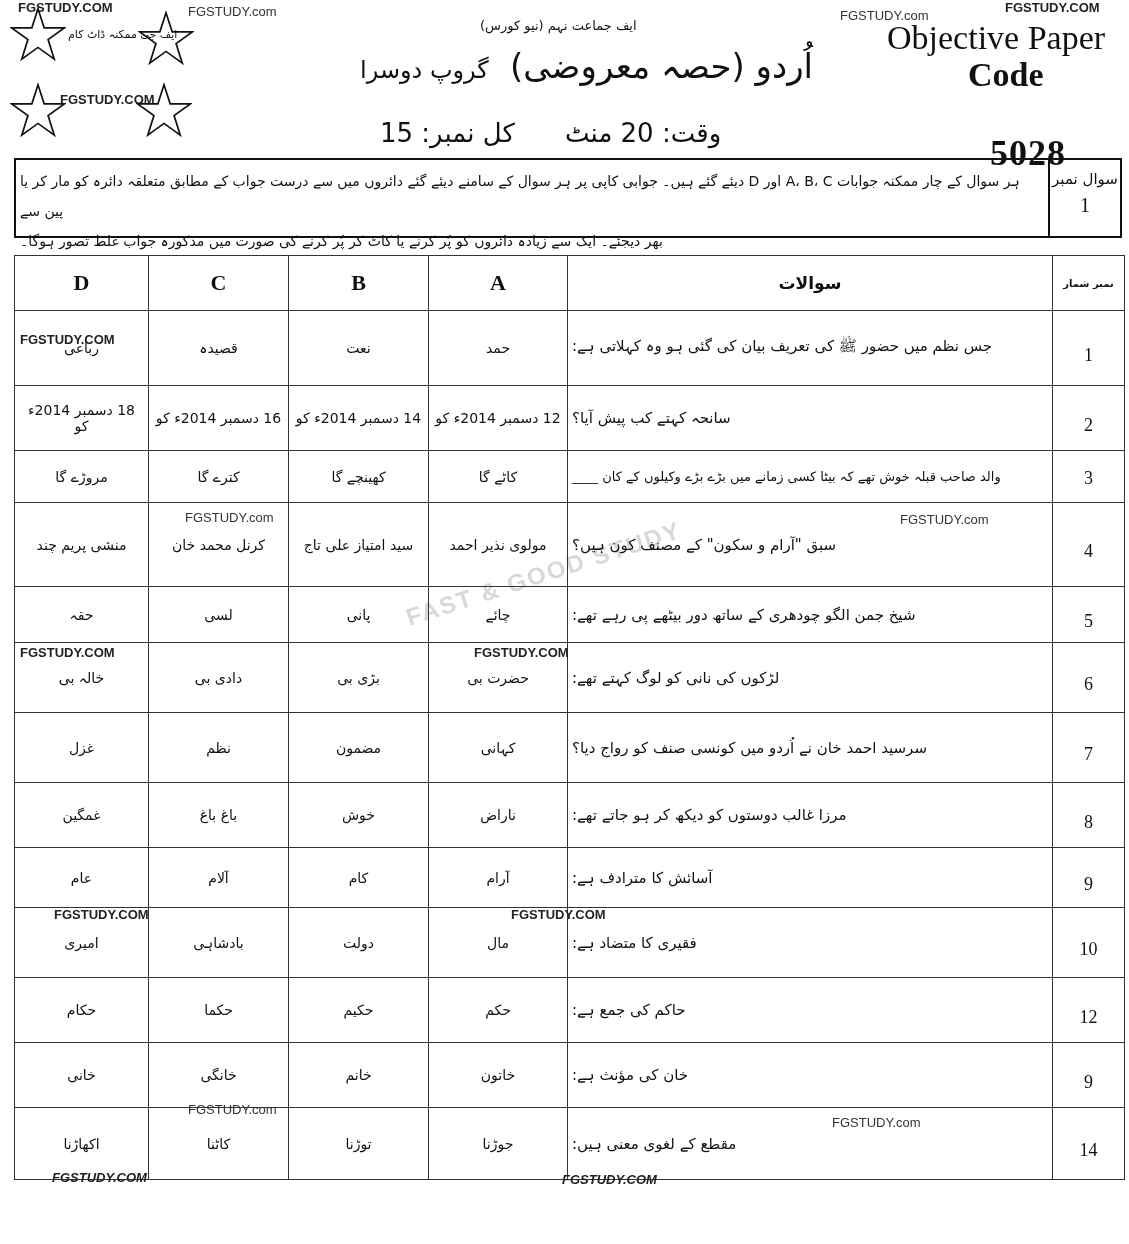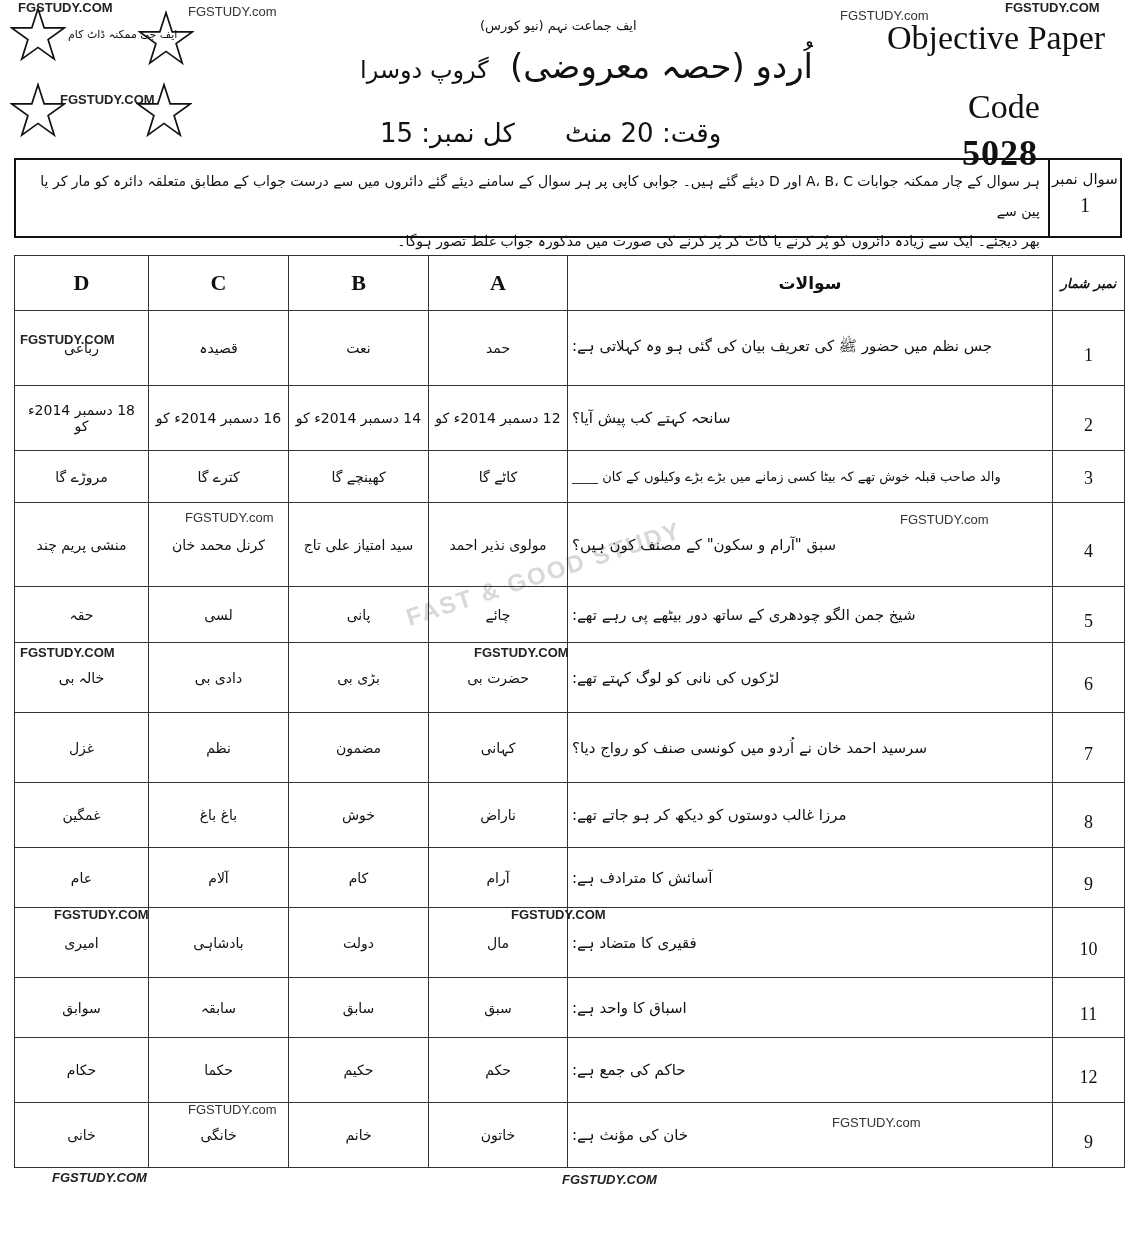--- a/index.html
+++ b/index.html
@@ -8,29 +8,29 @@
   .abs { position:absolute; }
   .wm { font-family:"Liberation Sans", sans-serif; font-size:13px; color:#222; }
   .wm.bold { font-weight:bold; }
   .wm.light { font-weight:normal; color:#333; }
   .urdu { direction:rtl; unicode-bidi:embed; font-family:"DejaVu Sans", sans-serif; }
   .star { width:56px; height:56px; }
   .title-urdu { font-size:34px; }
   .hdr-big { font-family:"Liberation Serif", serif; font-size:34px; }
   .code-num { font-family:"Liberation Serif", serif; font-size:36px; font-weight:bold; letter-spacing:1px; }
   .instr-box { position:absolute; left:14px; top:158px; width:1108px; height:80px; border:2px solid #111; box-sizing:border-box; }
-  .instr-text { position:absolute; left:4px; top:6px; width:1020px; font-size:14px; line-height:30px; text-align:right; }
+  .instr-text { position:absolute; left:4px; top:6px; width:1020px; font-size:14px; line-height:30px; text-align:left; }
   .instr-num { position:absolute; right:0; top:0; width:70px; height:100%; border-left:2px solid #111; text-align:center; }
   .instr-num .lbl { font-size:15px; margin-top:10px; }
   .instr-num .val { font-family:"Liberation Serif", serif; font-size:20px; margin-top:6px; }
   table.mcq { position:absolute; left:14px; top:255px; border-collapse:collapse; table-layout:fixed; width:1110px; }
   table.mcq td, table.mcq th { border:1px solid #333; padding:0 4px; text-align:center; vertical-align:middle; overflow:hidden; }
   table.mcq th { font-family:"Liberation Serif", serif; font-size:22px; font-weight:bold; height:54px; }
   table.mcq th.qh { font-family:"DejaVu Sans", sans-serif; font-size:17px; }
-  table.mcq th.nh { font-family:"DejaVu Sans", sans-serif; font-size:13px;font-style:italic; }
+  table.mcq th.nh { font-family:"DejaVu Sans", sans-serif; font-size:10px; }
   table.mcq td.opt { font-size:14px;margin-left:35px; }
   table.mcq td.q { text-align:left; font-size:15px; padding-right:8px; }
   table.mcq td.n { font-family:"Liberation Serif", serif; font-size:18px; padding-top:14px; }
   .ghost { position:absolute; left:400px; top:560px; font-family:"Liberation Sans", sans-serif; font-size:24px; font-weight:bold; color:#d8d8d8; transform:rotate(-18deg); letter-spacing:2px; }
 </style>
 </head>
 <body>
 
 <div class="abs wm bold" style="left:18px;top:0px;">FGSTUDY.COM</div>
 <div class="abs wm light" style="left:188px;top:4px;">FGSTUDY.com</div>
@@ -52,22 +52,22 @@
 
 <div class="abs urdu" style="left:480px;top:18px;font-size:13px;">ایف جماعت نہم (نیو کورس)</div>
 <div class="abs urdu title-urdu" style="left:510px;top:46px;">اُردو (حصہ معروضی)</div>
 <div class="abs urdu" style="left:360px;top:56px;font-size:24px;">گروپ دوسرا</div>
 <div class="abs urdu" style="left:565px;top:118px;font-size:26px;">وقت: 20 منٹ</div>
 <div class="abs urdu" style="left:380px;top:118px;font-size:26px;">کل نمبر: 15</div>
 
 <div class="abs wm light" style="left:840px;top:8px;">FGSTUDY.com</div>
 <div class="abs wm bold" style="left:1005px;top:0px;">FGSTUDY.COM</div>
 <div class="abs hdr-big" style="left:887px;top:19px;white-space:nowrap;">Objective Paper</div>
-<div class="abs hdr-big" style="left:968px;top:88px;">Code</div>
-<div class="abs code-num" style="left:962px;top:132px;">5028</div>
+<div class="abs hdr-big" style="left:968px;top:56px;font-weight:bold;">Code</div>
+<div class="abs code-num" style="left:990px;top:132px;">5028</div>
 
 <div class="instr-box">
   <div class="instr-text urdu">
     <div>ہر سوال کے چار ممکنہ جوابات A، B، C اور D دیئے گئے ہیں۔ جوابی کاپی پر ہر سوال کے سامنے دیئے گئے دائروں میں سے درست جواب کے مطابق متعلقہ دائرہ کو مار کر یا پین سے</div>
     <div>بھر دیجئے۔ ایک سے زیادہ دائروں کو پُر کرنے یا کاٹ کر پُر کرنے کی صورت میں مذکورہ جواب غلط تصور ہوگا۔</div>
   </div>
   <div class="instr-num">
     <div class="lbl urdu">سوال نمبر</div>
     <div class="val">1</div>
   </div>
@@ -168,43 +168,43 @@
       <td class="n">9</td>
     </tr>
     <tr style="height:70px">
       <td class="opt urdu">امیری</td>
       <td class="opt urdu">بادشاہی</td>
       <td class="opt urdu">دولت</td>
       <td class="opt urdu">مال</td>
       <td class="q urdu">فقیری کا متضاد ہے:</td>
       <td class="n">10</td>
     </tr>
-    <tr style="height:60px">
-      <td class="opt urdu">سوابق</td>
-      <td class="opt urdu">سابقہ</td>
-      <td class="opt urdu">سابق</td>
-      <td class="opt urdu">سبق</td>
-      <td class="q urdu">اسباق کا واحد ہے:</td>
-      <td class="n">11</td>
-    </tr>
     <tr style="height:65px">
       <td class="opt urdu">حکام</td>
       <td class="opt urdu">حکما</td>
       <td class="opt urdu">حکیم</td>
       <td class="opt urdu">حکم</td>
       <td class="q urdu">حاکم کی جمع ہے:</td>
       <td class="n">12</td>
     </tr>
     <tr style="height:65px">
       <td class="opt urdu">خانی</td>
       <td class="opt urdu">خانگی</td>
       <td class="opt urdu">خانم</td>
       <td class="opt urdu">خاتون</td>
       <td class="q urdu">خان کی مؤنث ہے:</td>
       <td class="n">9</td>
+    </tr>
+    <tr style="height:72px">
+      <td class="opt urdu">اکھاڑنا</td>
+      <td class="opt urdu">کاٹنا</td>
+      <td class="opt urdu">توڑنا</td>
+      <td class="opt urdu">جوڑنا</td>
+      <td class="q urdu">مقطع کے لغوی معنی ہیں:</td>
+      <td class="n">14</td>
     </tr>
   </tbody>
 </table>
 
 <div class="abs wm bold" style="left:20px;top:332px;">FGSTUDY.COM</div>
 <div class="abs wm light" style="left:185px;top:510px;">FGSTUDY.com</div>
 <div class="abs wm light" style="left:900px;top:512px;">FGSTUDY.com</div>
 <div class="abs wm bold" style="left:20px;top:645px;">FGSTUDY.COM</div>
 <div class="abs wm bold" style="left:474px;top:645px;">FGSTUDY.COM</div>
 <div class="abs wm bold" style="left:54px;top:907px;">FGSTUDY.COM</div>

